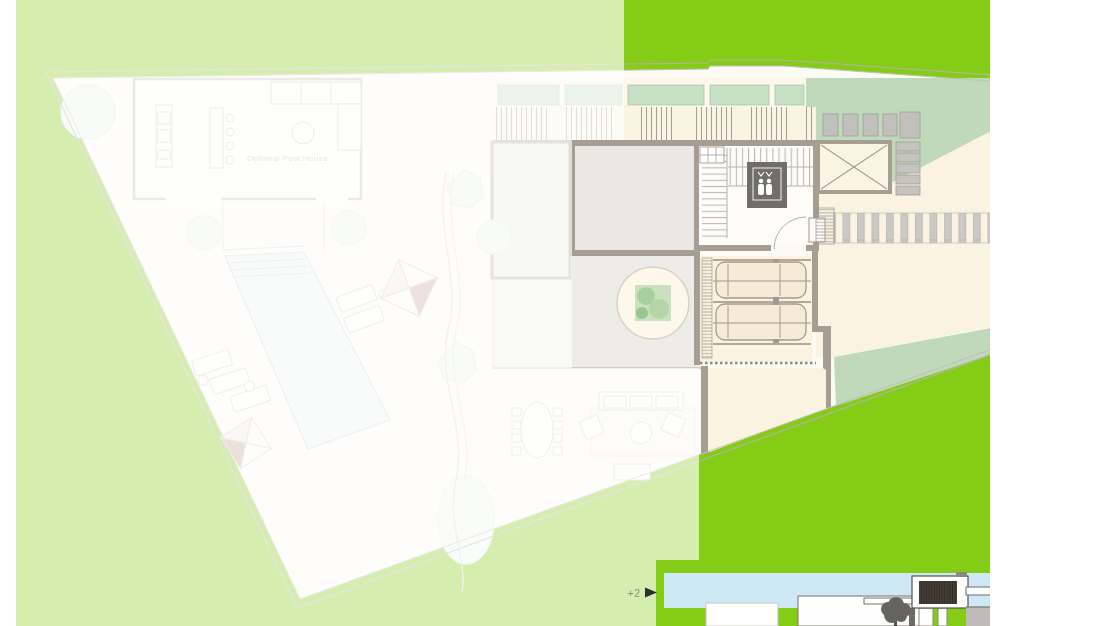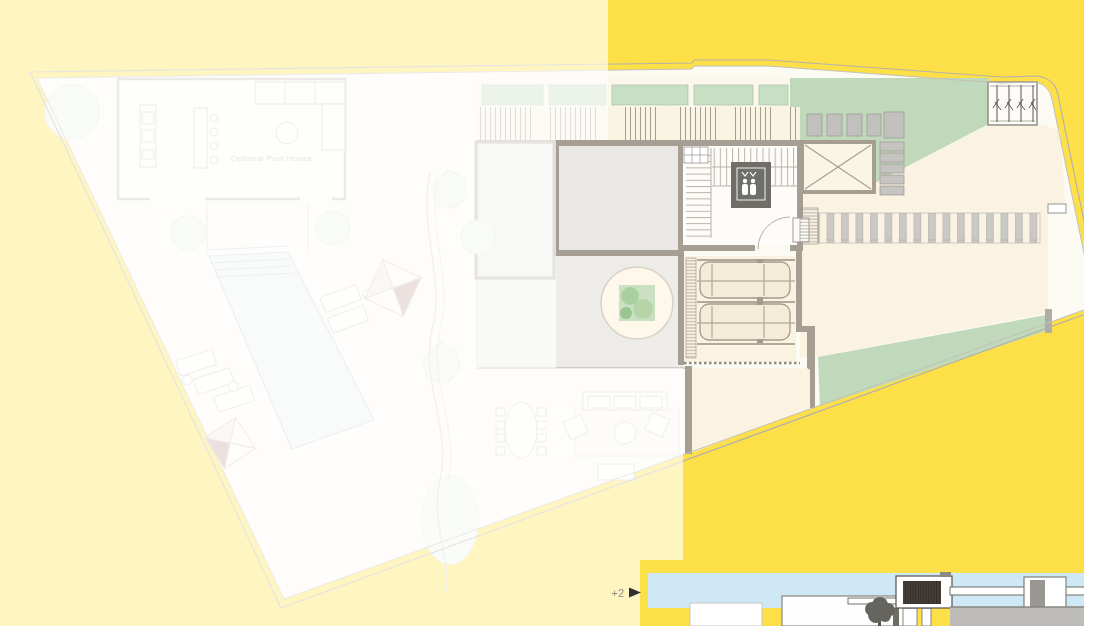--- a/index.html
+++ b/index.html
@@ -1,18 +1,19 @@
 <!DOCTYPE html>
 <html><head>
 <meta charset="utf-8">
 <style>
   html,body{margin:0;padding:0;background:#ffffff;}
   .canvas{
-    position:relative;width:1084px;height:626px;overflow:hidden;background:#fde047;
+    position:relative;width:974px;height:626px;overflow:hidden;background:#84cc16;
     font-family:"Liberation Sans", sans-serif;
+    margin-left:16px;
   }
   svg{display:block;}
   text{font-family:"Liberation Sans", sans-serif;}
 </style>
 </head>
 <body>
 
 <div class="canvas">
 <svg width="1110" height="626" viewBox="0 0 1110 626">
   <defs>

